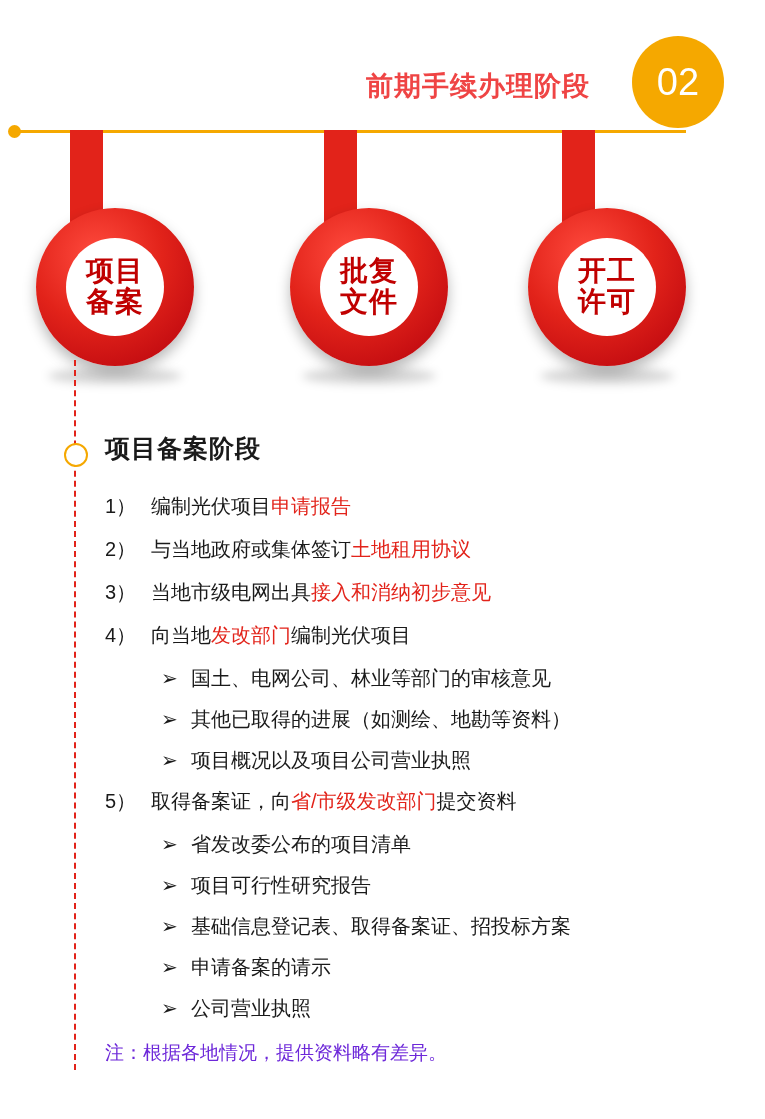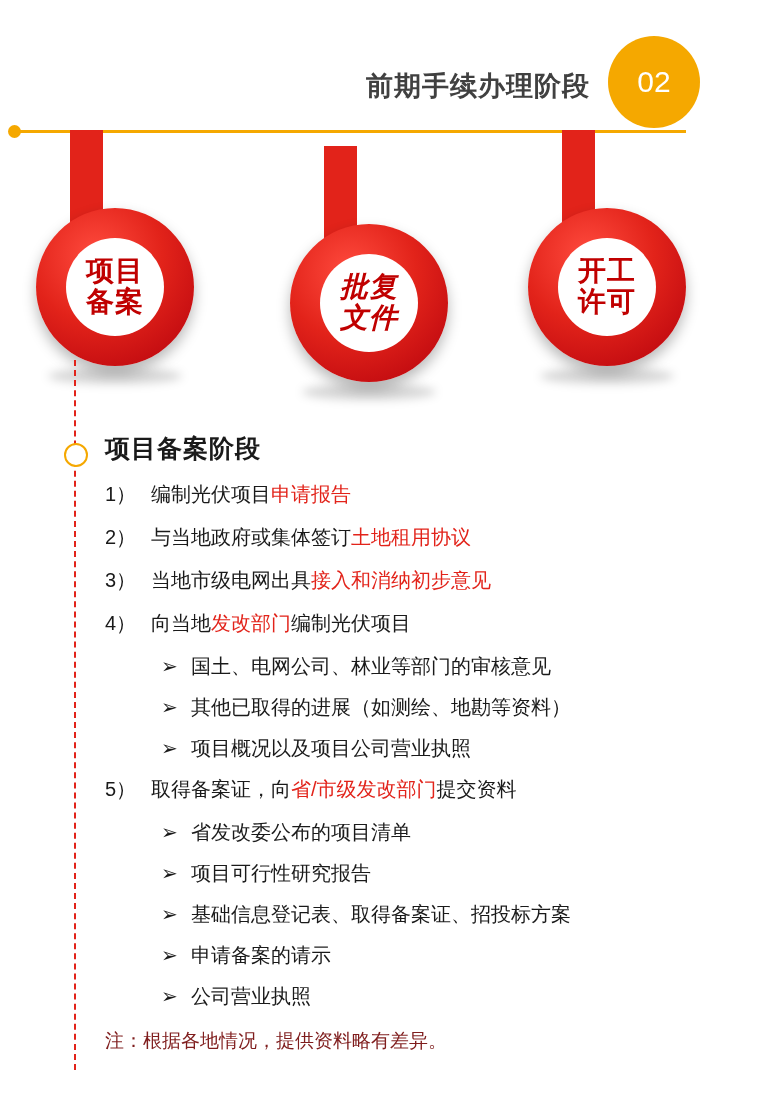--- a/index.html
+++ b/index.html
@@ -22,35 +22,35 @@
     left: 0;
     width: 765px;
     height: 140px;
   }
   #header-title {
     position: absolute;
     right: 175px;
     top: 68px;
     font-size: 27px;
     font-weight: bold;
-    color: #404040;
+    color: #ef4444;
     letter-spacing: 1px;
     white-space: nowrap;
     font-family: "Liberation Sans", sans-serif;
   }
   #header-badge {
     position: absolute;
-    left: 608px;
+    left: 632px;
     top: 36px;
     width: 92px;
     height: 92px;
     border-radius: 50%;
     background: #f5a800;
     color: #ffffff;
-    font-size: 30px;
+    font-size: 38px;
     display: flex;
     align-items: center;
     justify-content: center;
     font-family: "Liberation Sans", sans-serif;
   }
   #header-rule {
     position: absolute;
     left: 14px;
     top: 130px;
     width: 672px;
@@ -123,21 +123,21 @@
     left: 30px;
     top: 238px;
     width: 134px;
     height: 16px;
     border-radius: 50%;
     background: rgba(0,0,0,0.16);
     filter: blur(5px);
   }
 
   #hook-1 { left: 18px;  top: 130px; }
-  #hook-2 { left: 272px; top: 146px; font-style: italic; }
+  #hook-2 { left: 272px; top: 130px; }
   #hook-3 { left: 510px; top: 130px; }
 
   
   #connector-line {
     position: absolute;
     left: 74px;
     top: 360px;
     width: 0;
     height: 710px;
     border-left: 2px dashed #e2231a;
@@ -159,21 +159,21 @@
     left: 105px;
     top: 432px;
     width: 630px;
     font-family: "Liberation Sans", sans-serif;
   }
   #section-title {
     font-size: 25px;
     font-weight: bold;
     color: #1a1a1a;
     letter-spacing: 1px;
-    margin-bottom: 16px;
+    margin-bottom: 28px;
   }
   .l1 {
     display: flex;
     align-items: flex-start;
     font-size: 20px;
     color: #1a1a1a;
     margin-bottom: 16px;
     line-height: 1.35;
   }
   .l1-num {
@@ -195,21 +195,21 @@
     width: 30px;
     flex: 0 0 30px;
     color: #1a1a1a;
   }
   .hl {
     color: #e2231a;
     font-weight: normal;
   }
   #note {
     font-size: 19px;
-    color: #7f1d1d;
+    color: #6d28d9;
     margin-top: 18px;
     margin-left: 0px;
     line-height: 1.35;
   }
 </style>
 </head>
 <body>
 
 <div id="header">
   <div id="header-title">前期手续办理阶段</div>

